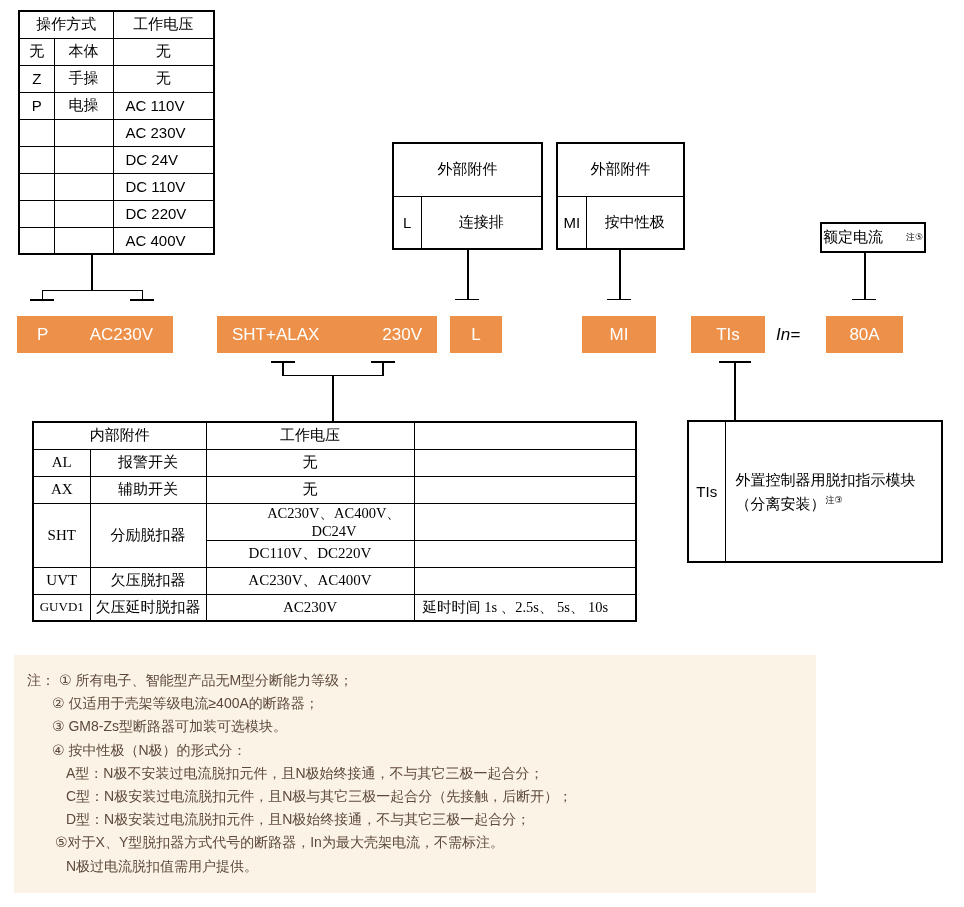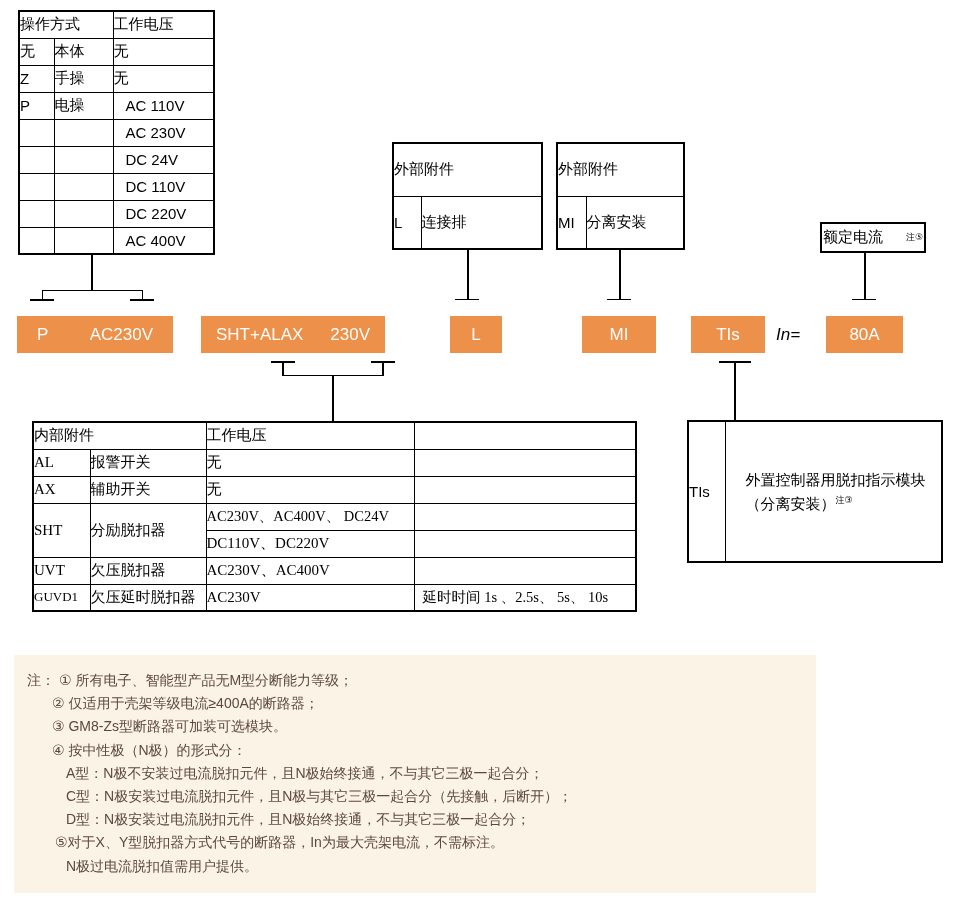--- a/index.html
+++ b/index.html
@@ -1,27 +1,27 @@
 <!DOCTYPE html>
 <html><head>
 <meta charset="utf-8">
 <style>
   html,body{margin:0;padding:0;background:#ffffff;}
   .page{position:relative;width:964px;height:907px;background:#ffffff;overflow:hidden;
         font-family:"Liberation Sans","DejaVu Sans",sans-serif;color:#000;}
   
   .tbl{position:absolute;border-collapse:collapse;table-layout:fixed;background:#fff;}
-  .tbl td{border:1px solid #000;vertical-align:middle;padding:0;
+  .tbl td{border:1px solid #000;text-align:center;vertical-align:middle;padding:0;
           font-size:15px;color:#000;overflow:hidden;}
   .tbl{border:2px solid #000;}
   .rows27 tr{height:27px;}
   .rows53 tr{height:53px;}
   td.va{text-align:left;padding-left:12px;}
   td.extra{text-align:left;padding-left:8px;font-size:14.5px;}
-  td.desc{text-align:left;padding-left:20px;line-height:20px;}
+  td.desc{text-align:left;padding-left:10px;line-height:20px;}
   sup{font-size:9px;}
   
   .ln{position:absolute;background:#000;}
   .v{width:1.5px;}
   .h{height:1.5px;}
   
   .obox{position:absolute;top:316px;height:37px;background:#ED9049;color:#ffffff;
         font-size:17px;display:flex;align-items:center;justify-content:center;box-sizing:border-box;}
   .obox.split{justify-content:space-between;}
   .inlbl{position:absolute;top:316px;height:37px;display:flex;align-items:center;
@@ -117,21 +117,21 @@
     <colgroup>
         <col style="width:29px;">
         <col>
       </colgroup>
     <tbody>
         <tr>
       <td colspan="2">外部附件</td>
     </tr>
     <tr>
       <td>MI</td>
-      <td>分离安装</td>
+      <td>按中性极</td>
     </tr>
   </tbody>
     </table>
 
   <div class="rated">
     <span>额定电流</span>
       <sup>注⑤</sup>
   </div>
 
   <div class="ln v" style="left:91px;top:255px;height:36px;"></div>
@@ -147,21 +147,21 @@
   <div class="ln v" style="left:619px;top:248px;height:51px;"></div>
   <div class="ln h" style="left:607px;top:298.5px;width:24px;"></div>
 
   <div class="ln v" style="left:864px;top:253px;height:46px;"></div>
   <div class="ln h" style="left:852px;top:298.5px;width:24px;"></div>
 
   <div class="obox split" style="left:17px;width:156px;padding:0 20px;">
     <span>P</span>
     <span>AC230V</span>
   </div>
-  <div class="obox split" style="left:201px;width:184px;padding:17px 15px;">
+  <div class="obox split" style="left:217px;width:220px;padding:17px 15px;">
     <span>SHT+ALAX</span>
     <span>230V</span>
   </div>
   <div class="obox" style="left:450px;width:52px;">
     <span>L</span>
   </div>
   <div class="obox" style="left:582px;width:74px;">
     <span>MI</span>
   </div>
   <div class="obox" style="left:691px;width:74px;">
@@ -203,21 +203,21 @@
     </tr>
     <tr>
       <td>AX</td>
       <td>辅助开关</td>
       <td>无</td>
       <td></td>
     </tr>
     <tr>
       <td rowspan="2">SHT</td>
       <td rowspan="2">分励脱扣器</td>
-      <td style="font-size:14.5px;">AC230V、AC400V、 DC24V</td>
+      <td style="font-size:14.5px;padding-left:48px;">AC230V、AC400V、 DC24V</td>
       <td></td>
     </tr>
     <tr>
       <td>DC110V、DC220V</td>
       <td></td>
     </tr>
     <tr>
       <td>UVT</td>
       <td>欠压脱扣器</td>
       <td>AC230V、AC400V</td>

